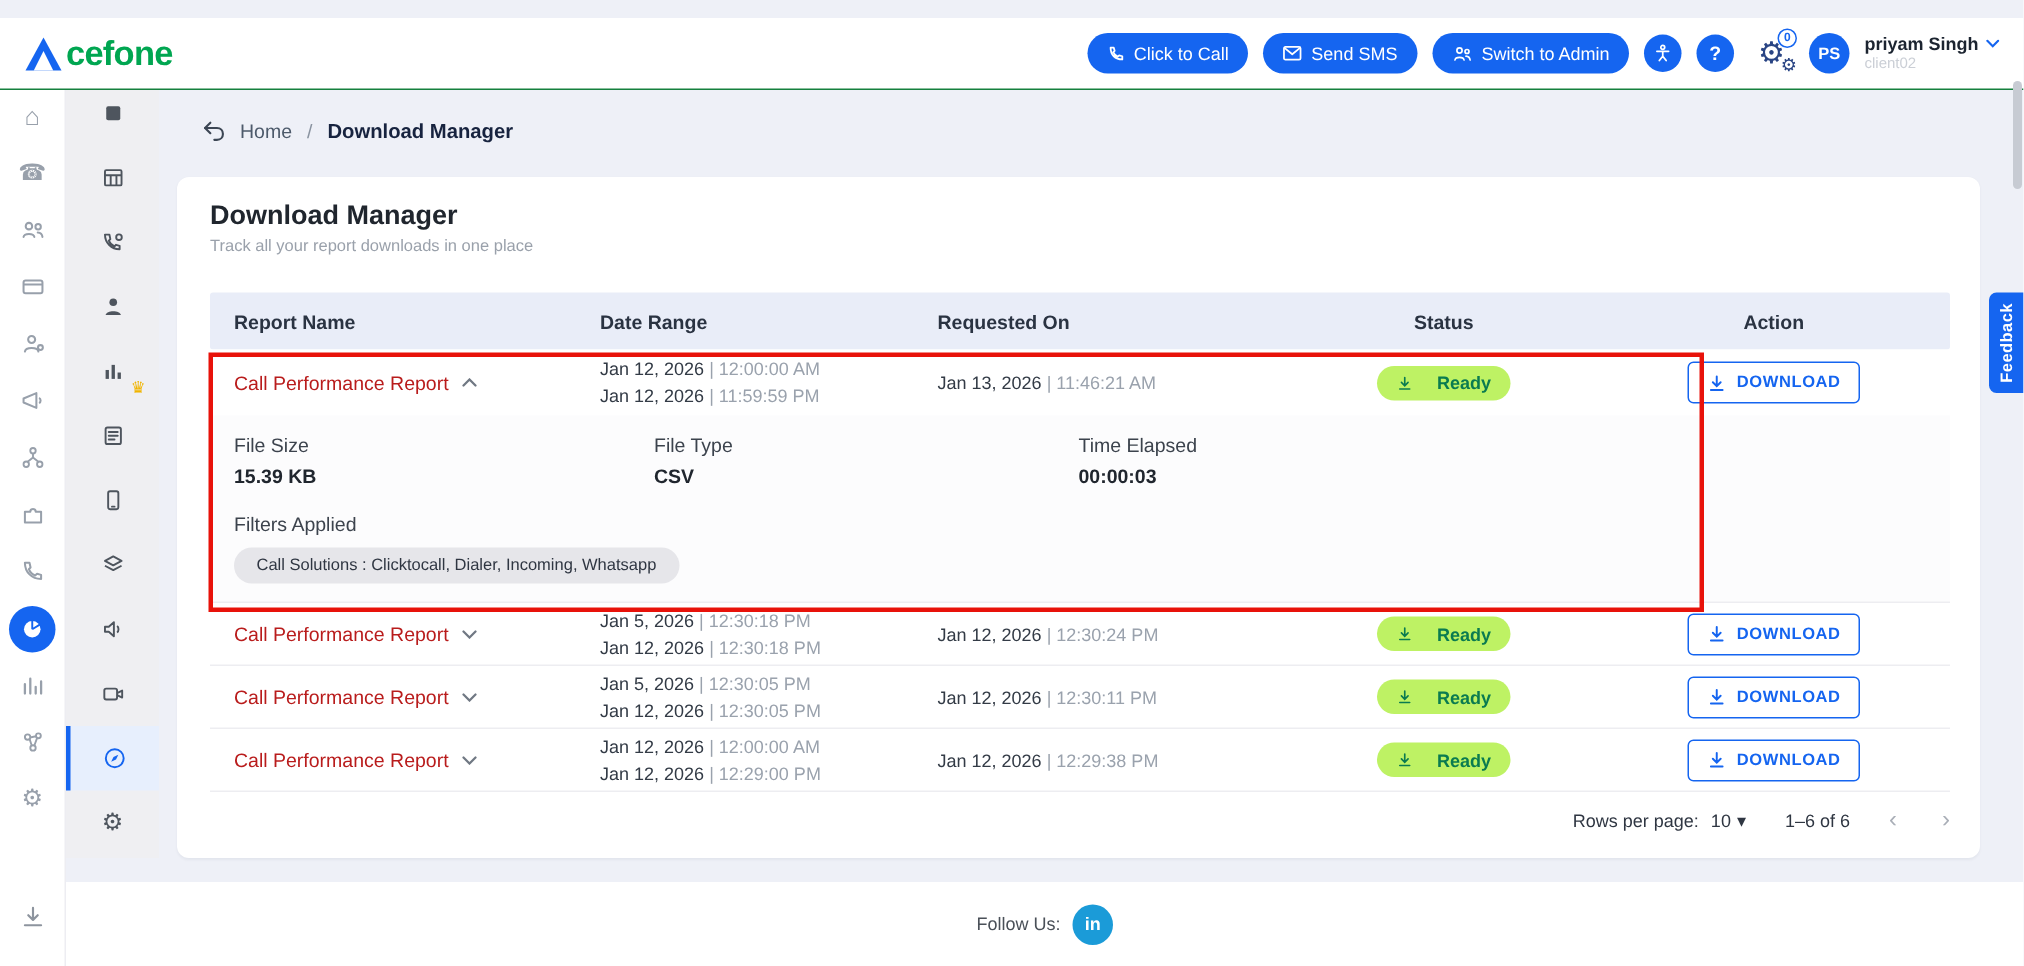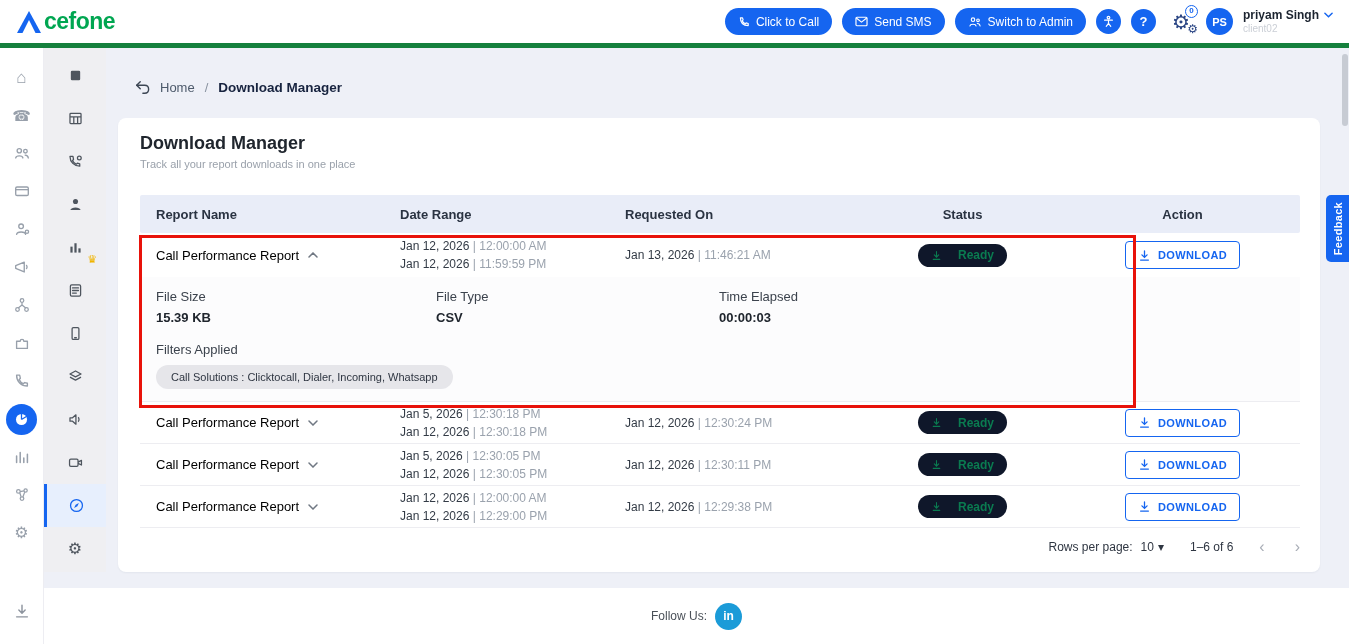--- a/index.html
+++ b/index.html
@@ -2,21 +2,21 @@
 <html><head>
 <meta charset="utf-8">
 <style>
   *{box-sizing:border-box;margin:0;padding:0}
   html,body{width:1349px;height:644px}
   body{position:relative;font-family:"Liberation Sans",sans-serif;background:#eef0f7;overflow:hidden;color:#222}
   svg{display:block}
   button{font-family:inherit;cursor:pointer}
 
   
-  .topbar{position:absolute;top:0;left:0;width:100%;height:48px;background:#fff;border-bottom:5px solid #15803d;display:flex;align-items:center;padding:0 16px;z-index:30}
+  .topbar{position:absolute;top:12px;left:0;width:100%;height:48px;background:#fff;border-bottom:1px solid #15803d;display:flex;align-items:center;padding:0 16px;z-index:30}
   .logo{display:flex;align-items:center;gap:2px;cursor:pointer}
   .logo-text{font-size:23px;font-weight:700;color:#00a651;letter-spacing:-.5px}
   .top-right{margin-left:auto;display:flex;align-items:center;gap:10px}
   .pill{display:flex;align-items:center;gap:6px;background:#1565f0;color:#fff;border:none;height:27px;padding:0 13px;border-radius:14px;font-size:12px;font-weight:400}
   .circle-btn{width:25px;height:25px;border-radius:50%;background:#1565f0;color:#fff;display:flex;align-items:center;justify-content:center;font-size:13px;font-weight:700;border:none}
   .gears{position:relative;font-size:20px;color:#2a4584;width:30px;text-align:center;line-height:1;cursor:pointer}
   .gear-small{position:absolute;right:-2px;bottom:-3px;font-size:12px;color:#2a4584}
   .badge{position:absolute;top:-7px;right:-2px;width:13px;height:13px;border-radius:50%;background:#fff;border:1px solid #1565f0;color:#1565f0;font-size:8px;font-weight:700;display:flex;align-items:center;justify-content:center}
   .avatar{width:27px;height:27px;border-radius:50%;background:#1565f0;color:#fff;font-size:11px;font-weight:700;display:flex;align-items:center;justify-content:center}
   .user-meta{line-height:1.2;cursor:pointer}
@@ -45,27 +45,27 @@
   .card-head{padding:15px 0 0 22px}
   .card-title{font-size:18px;font-weight:700;color:#20262e}
   .card-sub{font-size:11px;color:#9aa1ab;margin-top:4px}
   .tbl{margin:25px 20px 0 22px}
   .grid5{display:grid;grid-template-columns:260px 225px 235px 205px 1fr;align-items:center}
   .thead{background:#e9edf8;height:38px;font-size:13px;font-weight:700;color:#2a3342;border-radius:2px}
   .pad-l{padding-left:16px}
   .th-center{text-align:center}
   .trow{height:42px;border-bottom:1px solid #ededf1;background:#fff}
   .trow.first{height:44px;border-bottom:none}
-  .rname{display:flex;align-items:center;gap:9px;padding-left:16px;font-size:13px;color:#000000;cursor:pointer}
+  .rname{display:flex;align-items:center;gap:9px;padding-left:16px;font-size:13px;color:#b91c1c;cursor:pointer}
   .chev{color:#707883;display:flex}
   .dr{font-size:12px;line-height:1.5}
   .d-date{color:#333b46}
   .d-time{color:#9aa2ad}
   .cell-center{display:flex;justify-content:center}
-  .status-pill{display:flex;align-items:center;gap:16px;background:#0f172a;color:#0a7b50;height:23px;padding:0 13px;border-radius:12px;font-size:12px;font-weight:700}
+  .status-pill{display:flex;align-items:center;gap:16px;background:#bef264;color:#0a7b50;height:23px;padding:0 13px;border-radius:12px;font-size:12px;font-weight:700}
   .dl-btn{display:flex;align-items:center;gap:7px;background:#fff;border:1.5px solid #1565f0;color:#1565f0;height:28px;padding:0 12px;border-radius:4px;font-size:11px;font-weight:700;letter-spacing:.4px}
   .expand{background:#fcfcfd;border-bottom:1px solid #ededf1;padding:12px 0 12px 16px}
   .exp-grid{display:flex}
   .exp-col1{width:280px}.exp-col2{width:283px}
   .exp-label{font-size:13px;color:#3c434d}
   .exp-val{font-size:13px;font-weight:700;color:#20262e;margin-top:6px}
   .filters-label{font-size:13px;color:#3c434d;margin-top:17px}
   .chip{display:inline-block;margin-top:8px;background:#e6e6ea;border-radius:14px;padding:6px 15px;font-size:11px;font-weight:400;color:#2f3642}
   .pagebar{display:flex;align-items:center;justify-content:flex-end;height:38px;margin:0 20px;gap:26px;font-size:12px;color:#2f3642}
   .rpp{display:flex;align-items:center;gap:8px}

